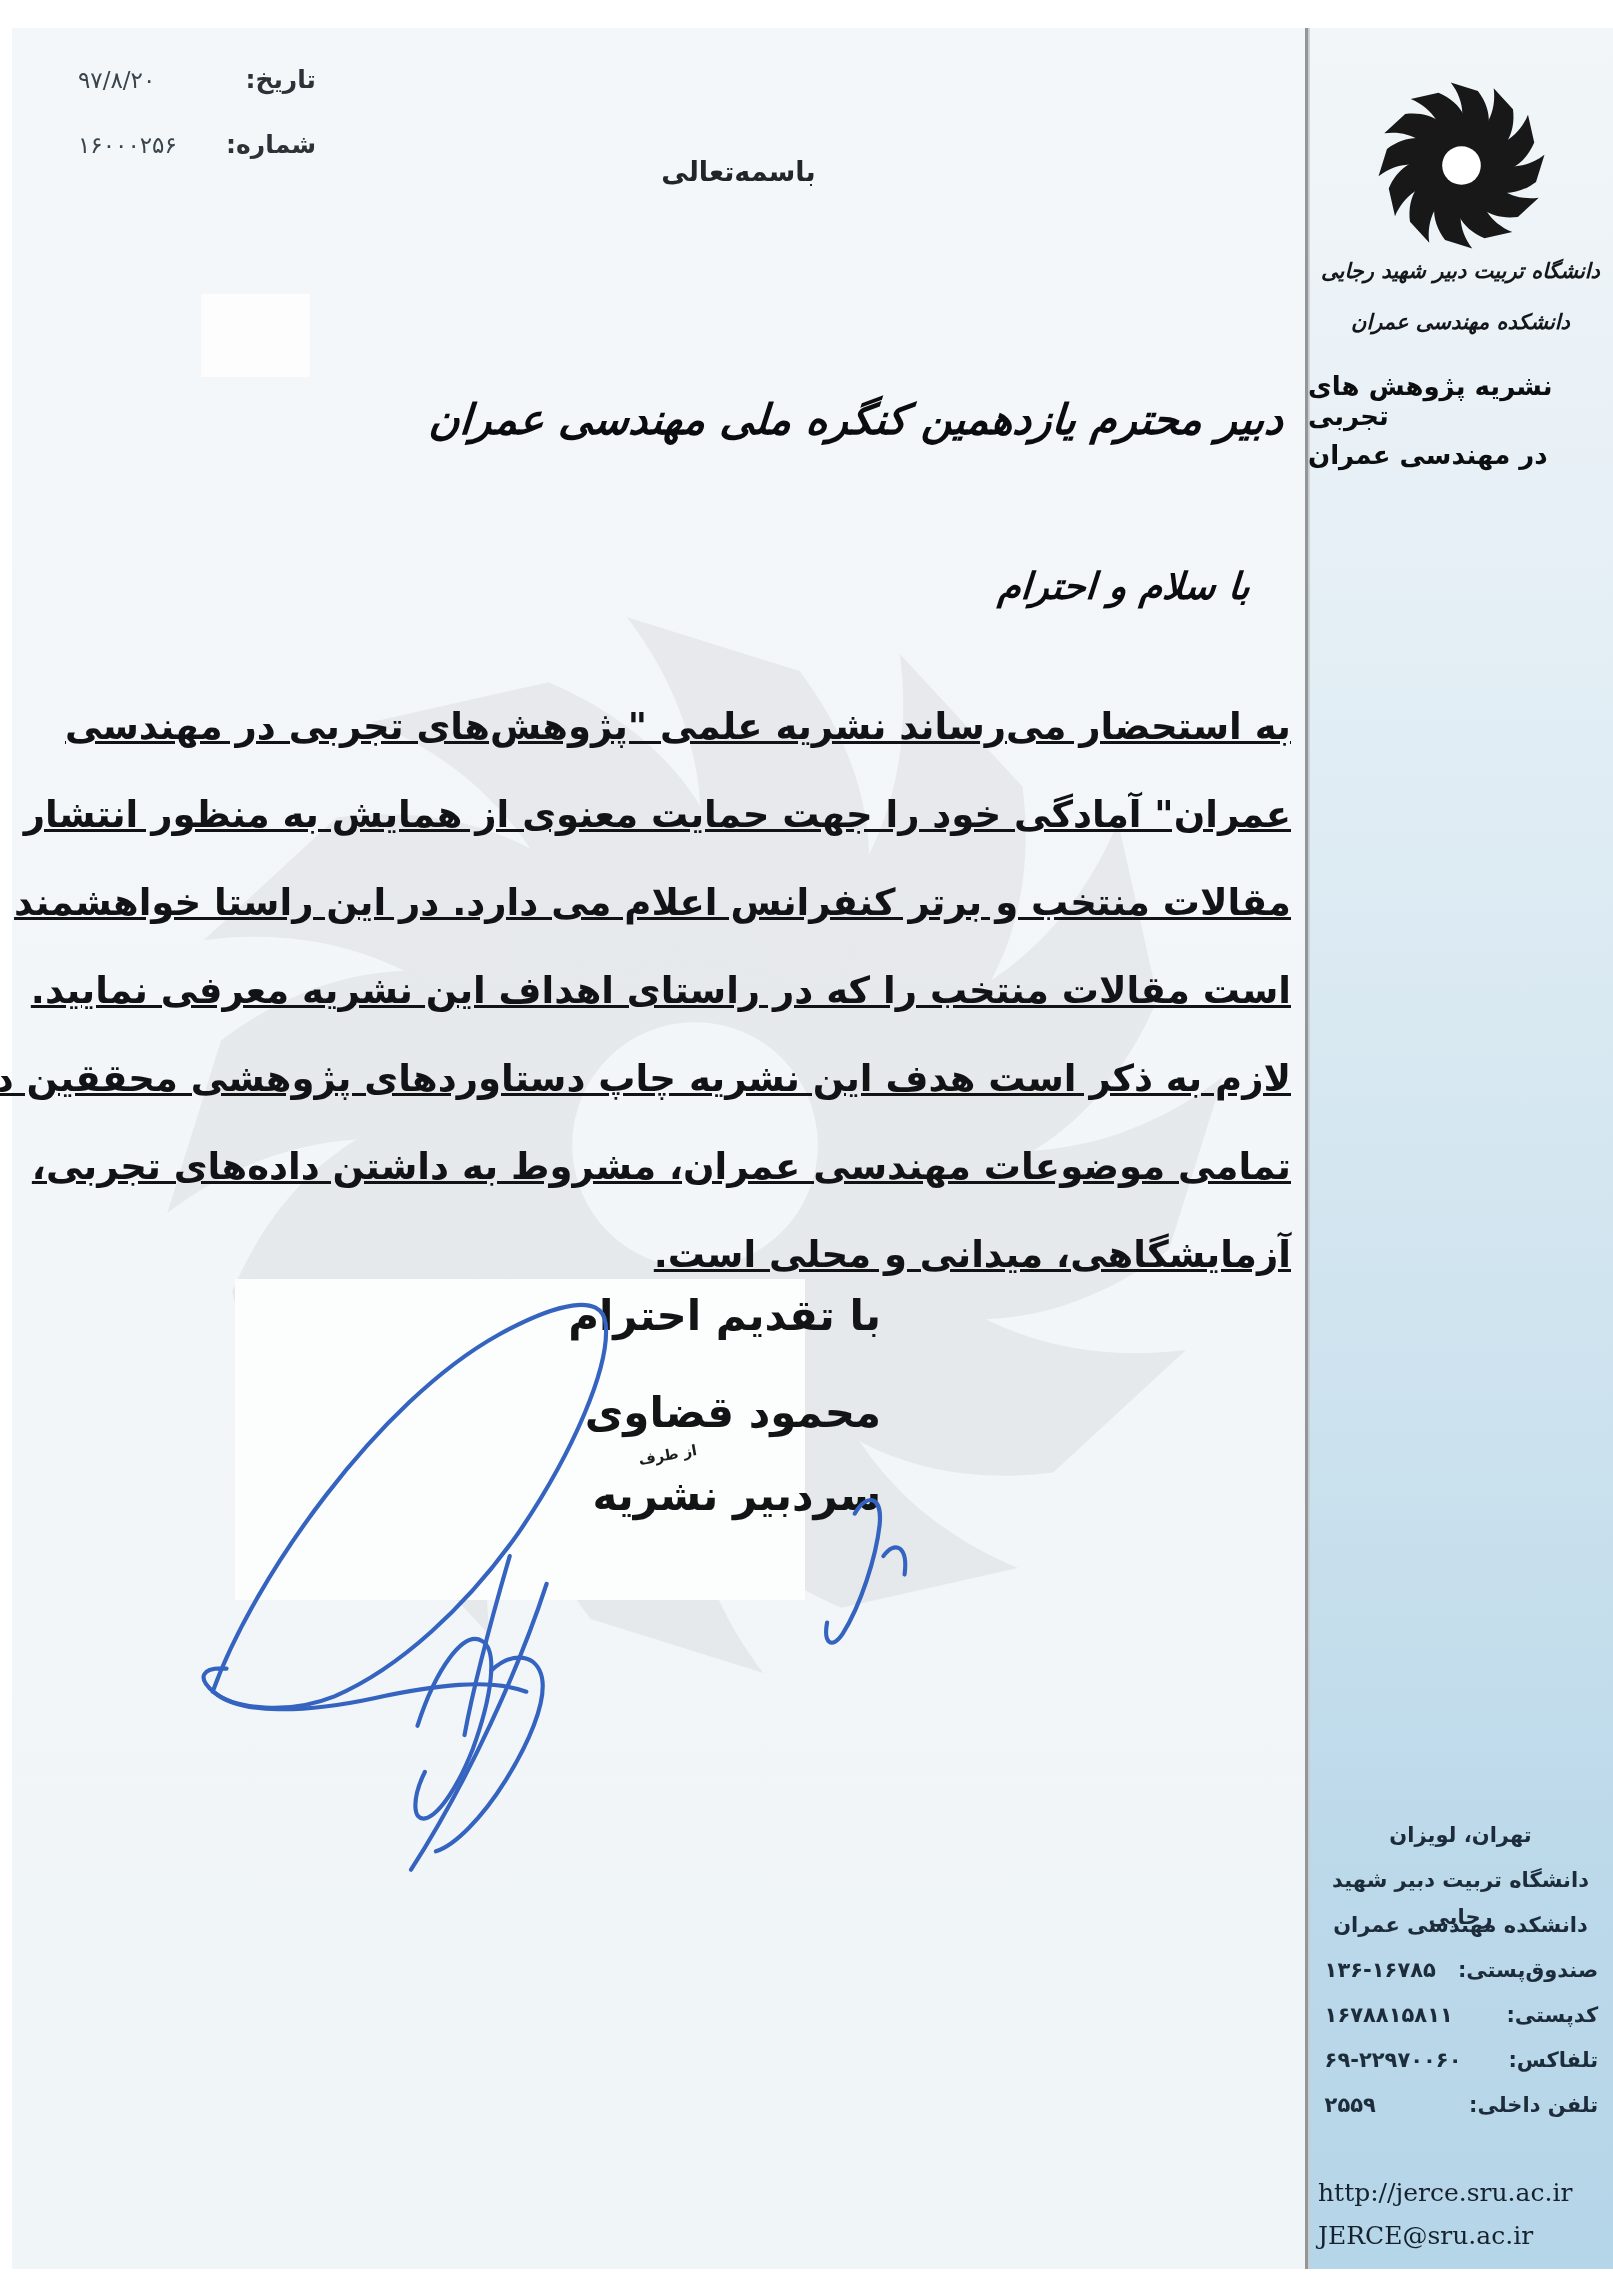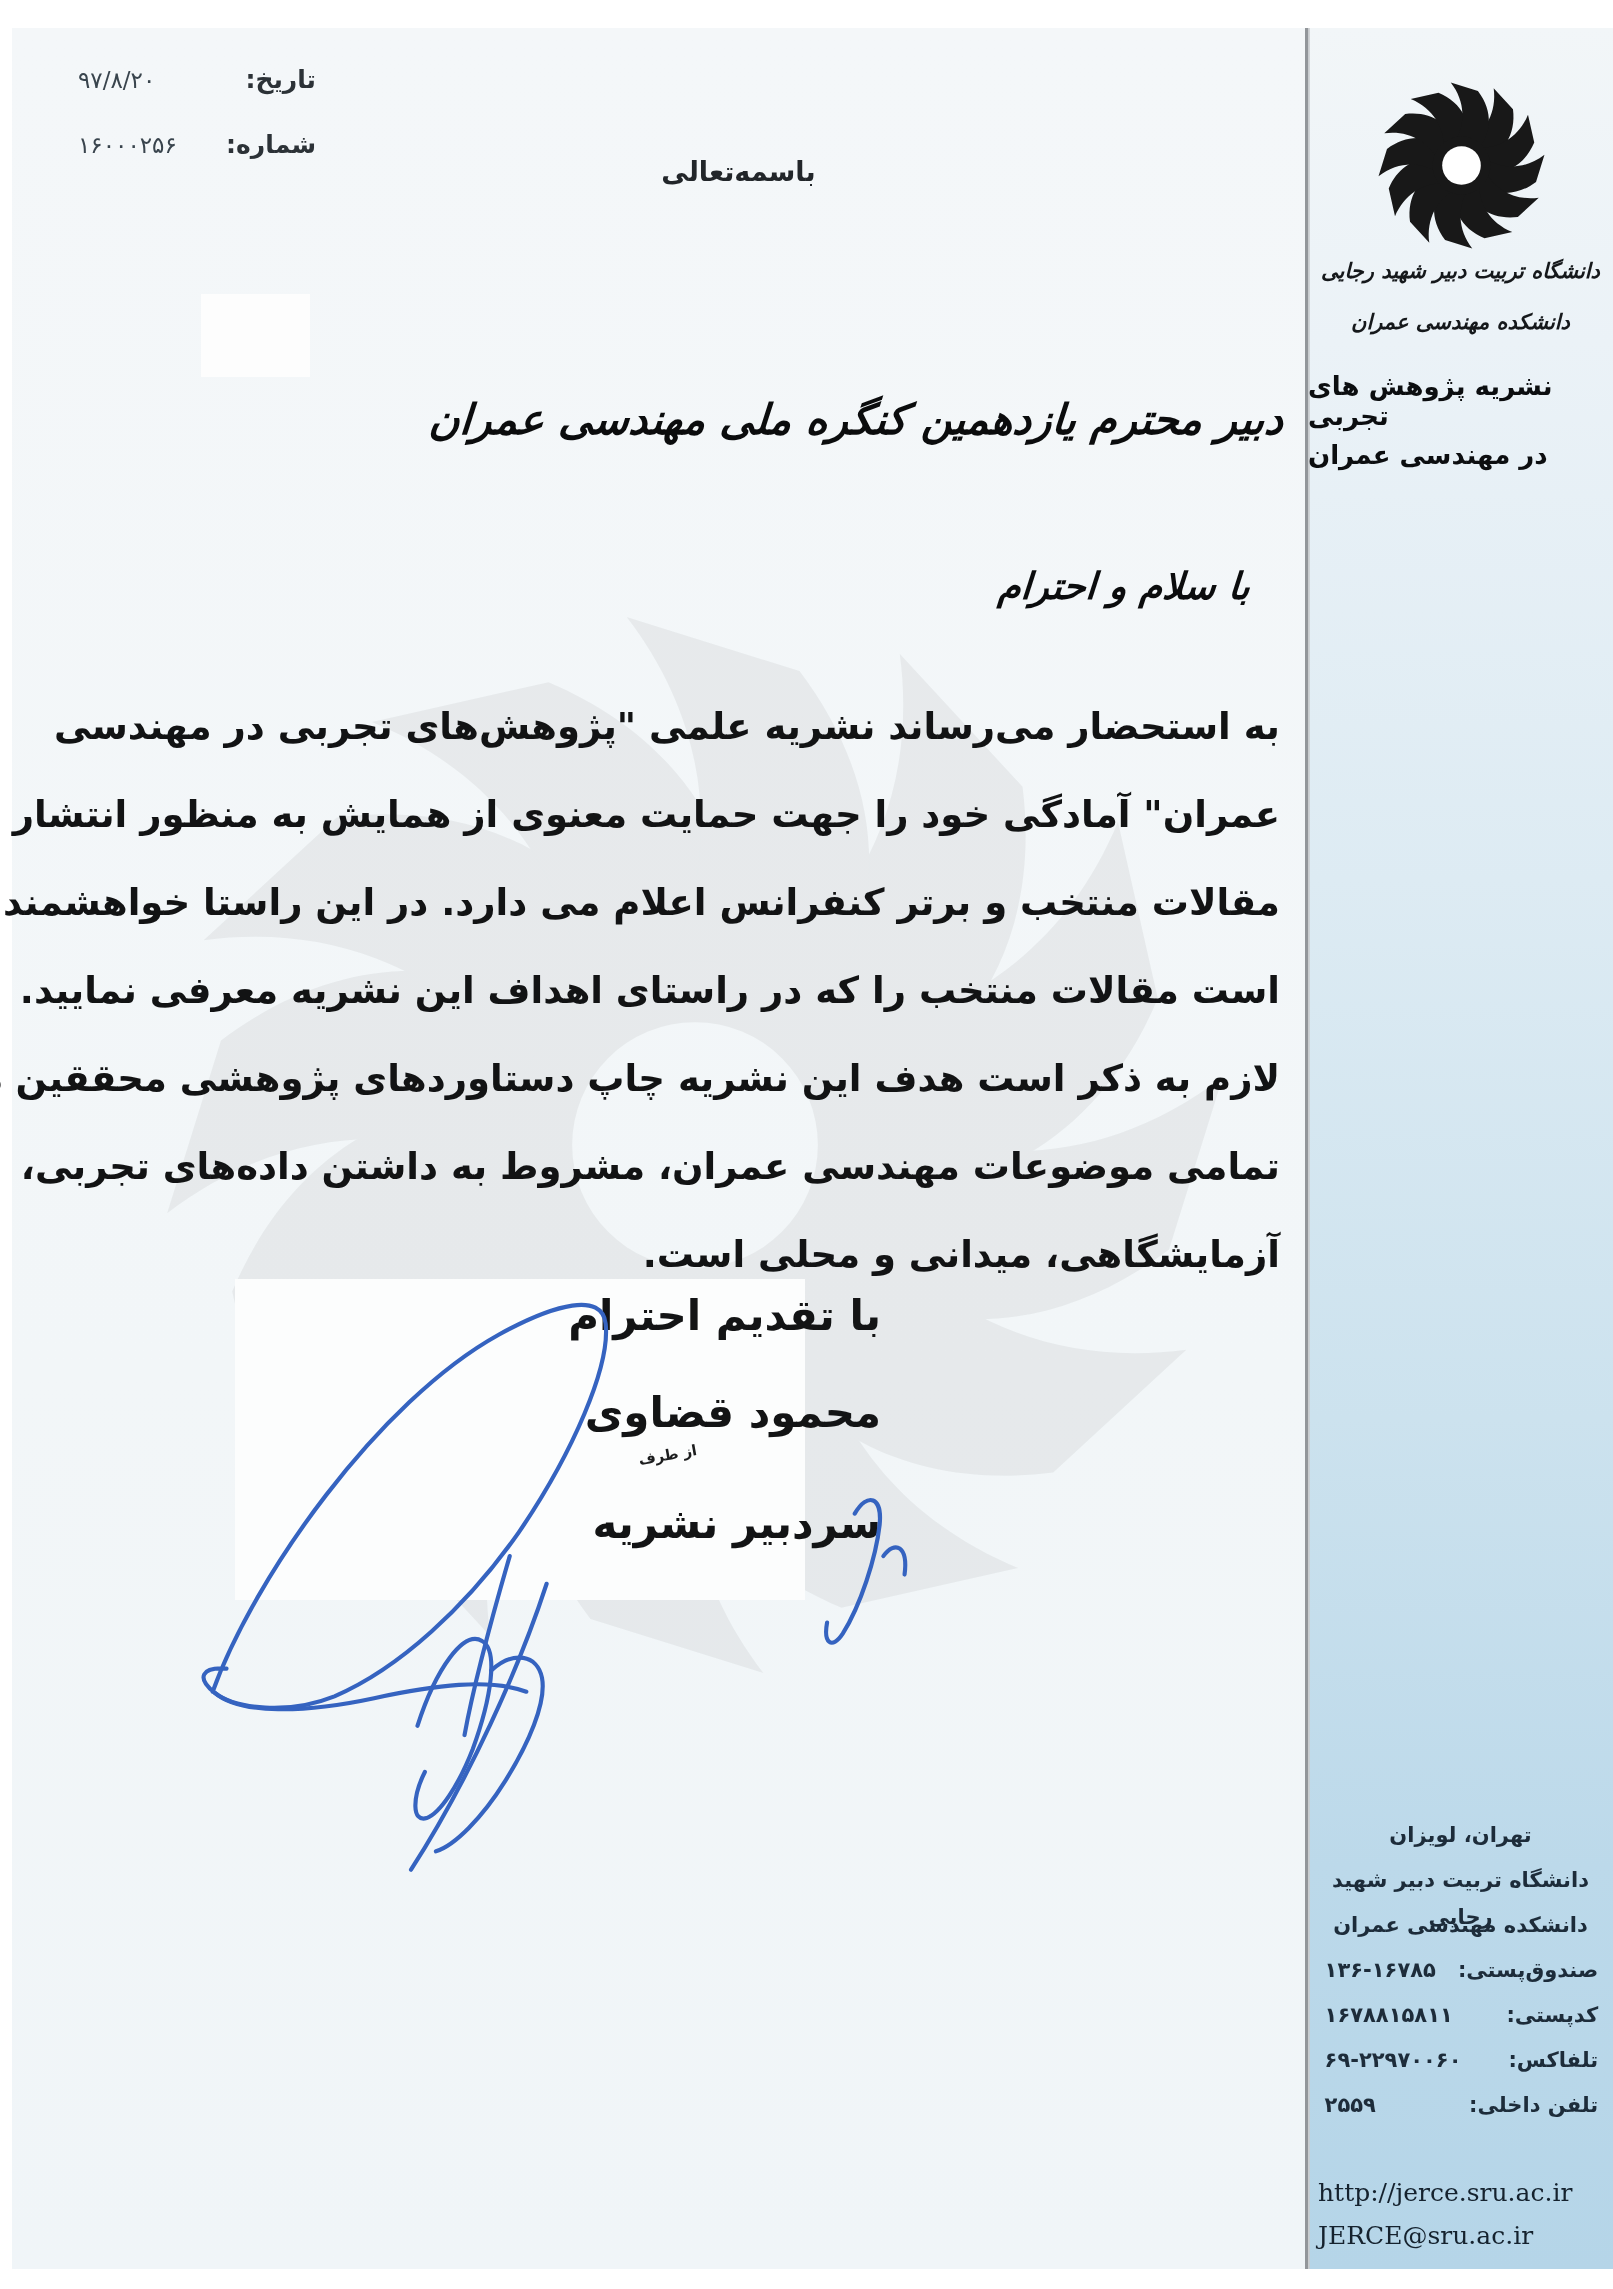--- a/index.html
+++ b/index.html
@@ -50,30 +50,30 @@
   .heading{
     position:absolute;right:330px;top:367px;direction:rtl;
     font-weight:bold;font-style:italic;font-size:42px;color:#0b0c0d;
     transform:skewX(-4deg);letter-spacing:-0.9px;
   }
   .salutation{
     position:absolute;right:363px;top:537px;direction:rtl;
     font-weight:bold;font-style:italic;font-size:37px;color:#0b0c0d;
     transform:skewX(-4deg);
   }
-  .body-text{position:absolute;left:114px;top:658px;width:1154px;direction:rtl;color:#121314;}
+  .body-text{position:absolute;left:125px;top:658px;width:1154px;direction:rtl;color:#121314;text-decoration:underline;}
   .bline{
     font-weight:bold;font-size:37px;height:88px;line-height:81px;
     text-align:justify;text-align-last:justify;white-space:nowrap;
   }
   .bline.last{text-align-last:right;white-space:normal;}
   .closing-line{position:absolute;direction:rtl;font-weight:bold;font-size:42px;color:#131415;}
   .cl1{right:732px;top:1263px;}
   .cl2{right:732px;top:1360px;}
-  .cl3{right:732px;top:1443px;margin-top:28px;}
+  .cl3{right:732px;top:1443px;}
   .az-taraf{position:absolute;left:626px;top:1418px;font-size:14.8px;font-weight:bold;
     color:#1c1d1e;direction:rtl;transform:rotate(-10deg);}
   .signature{position:absolute;left:173px;top:1253px;width:738px;height:600px;}
 </style>
 </head>
 <body>
 
 <svg width="0" height="0" style="position:absolute" aria-hidden="true">
   <defs>
     <symbol id="sru-logo-sym" viewBox="-110 -110 220 220">

